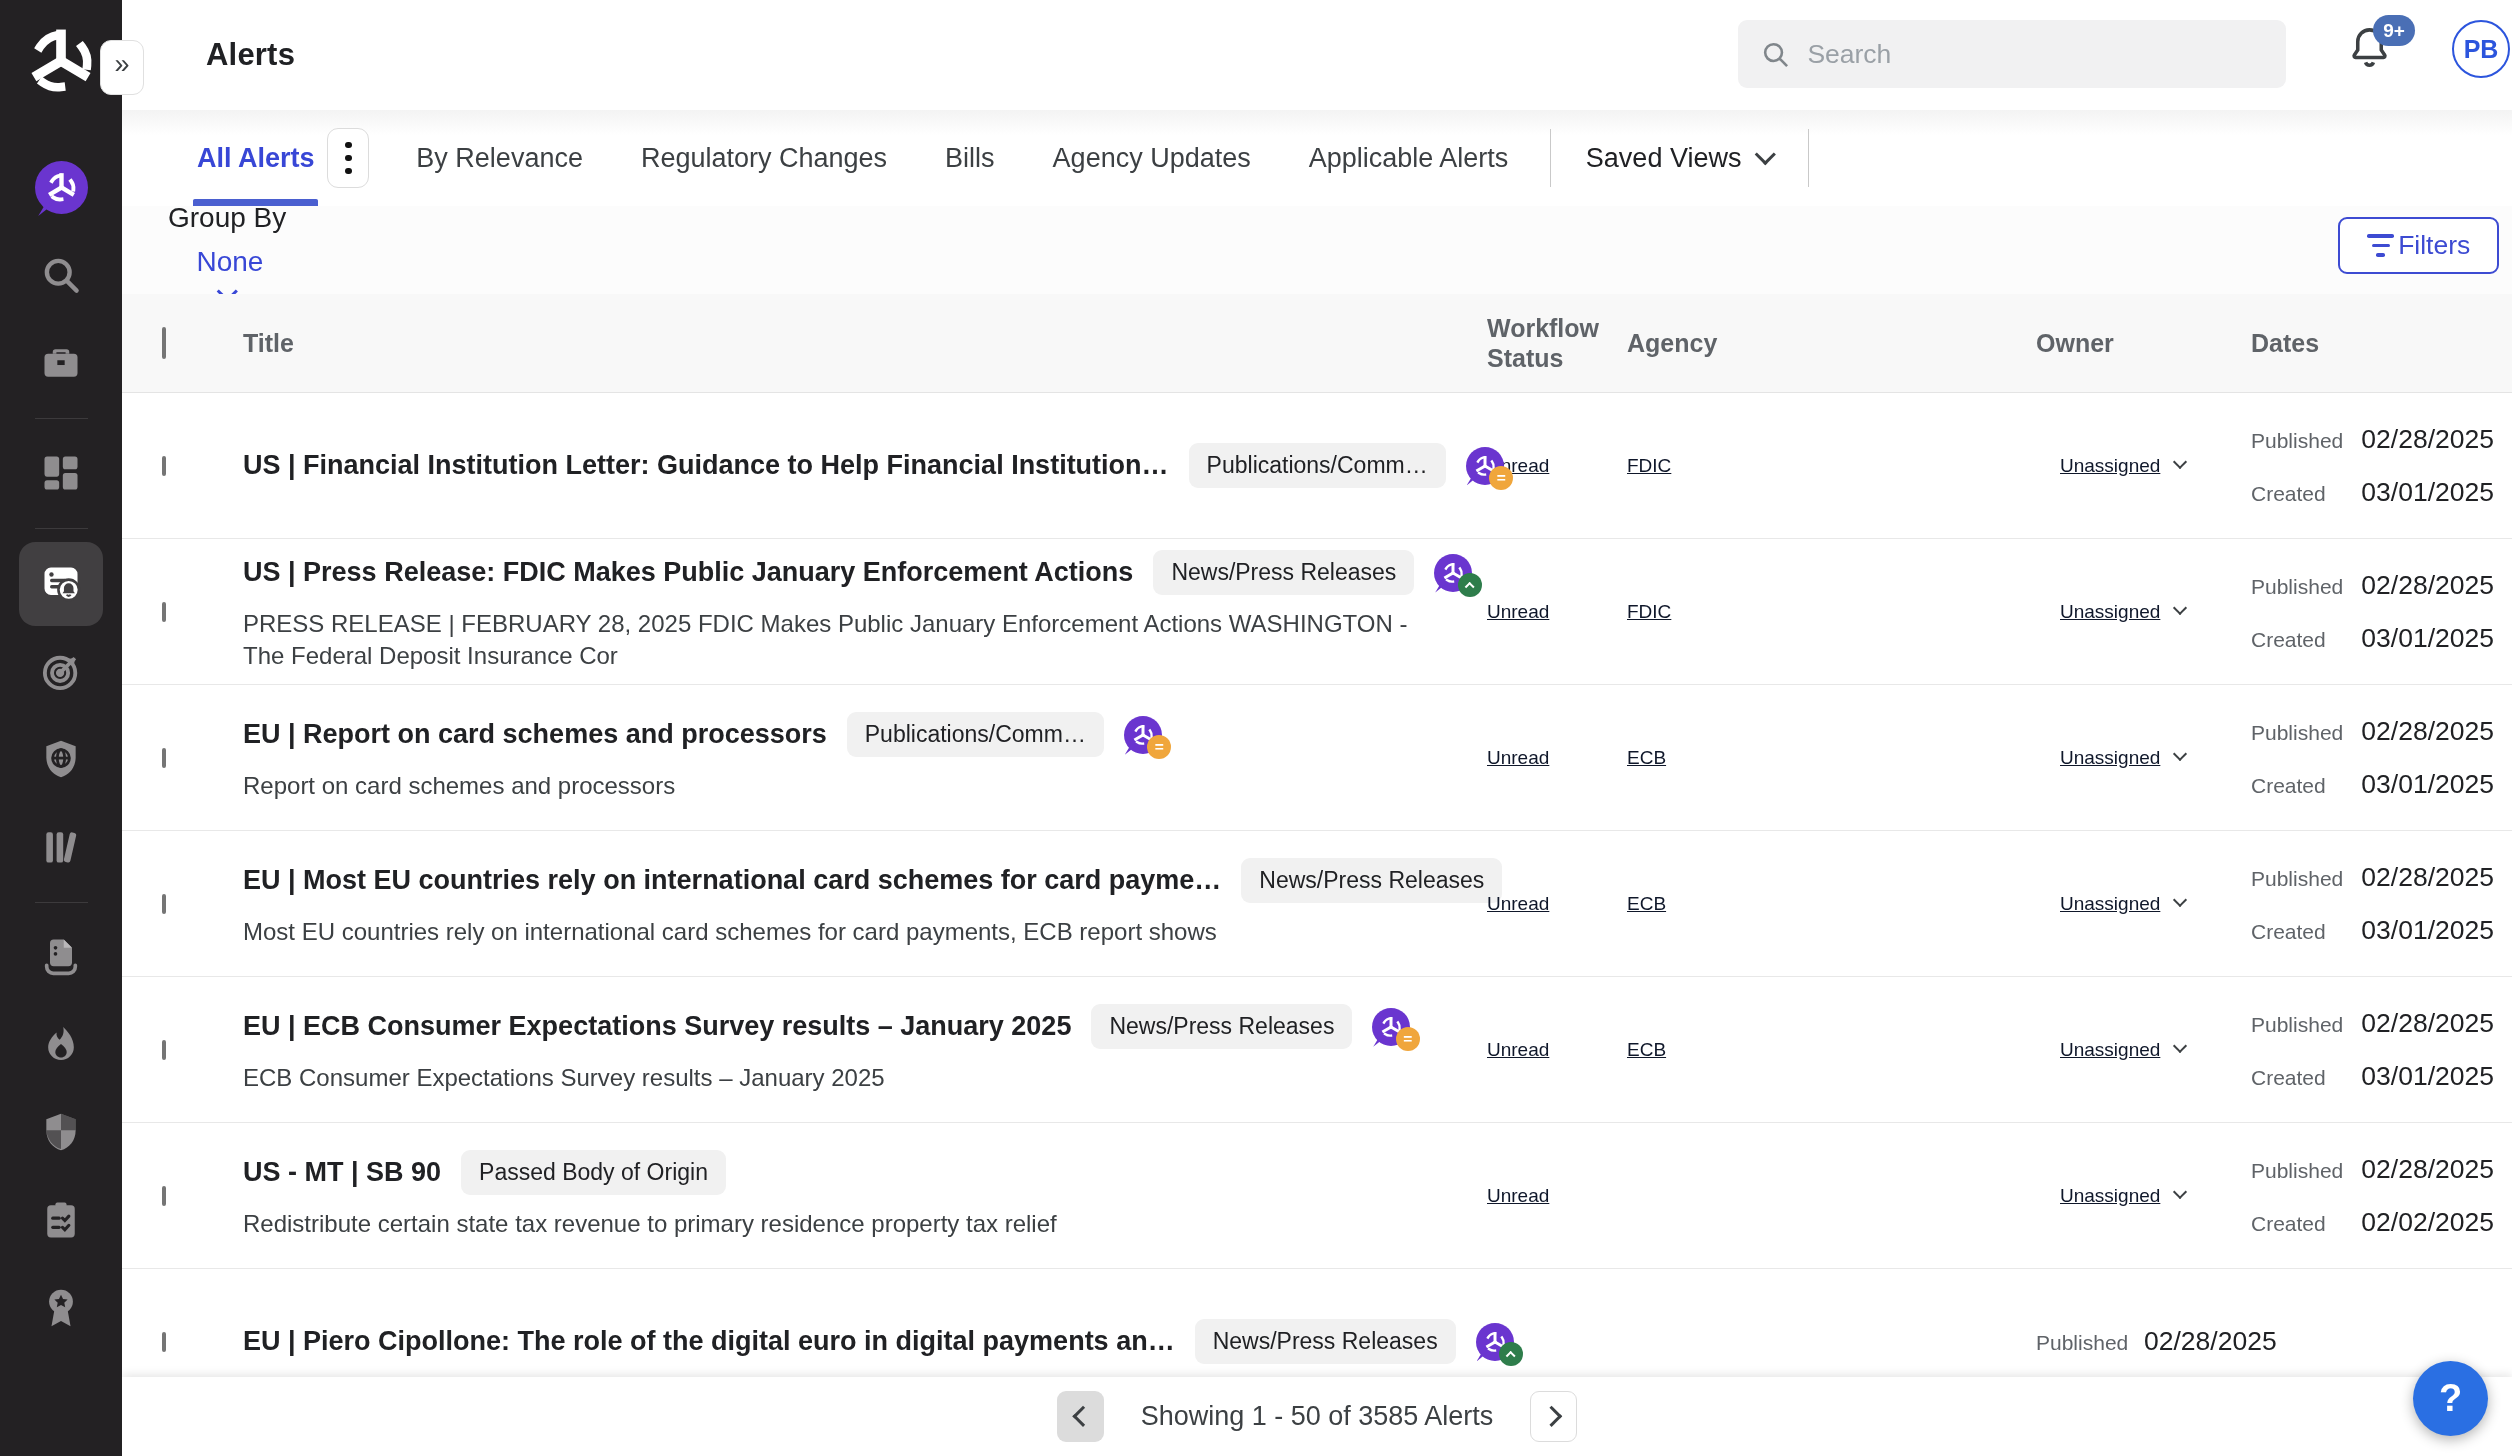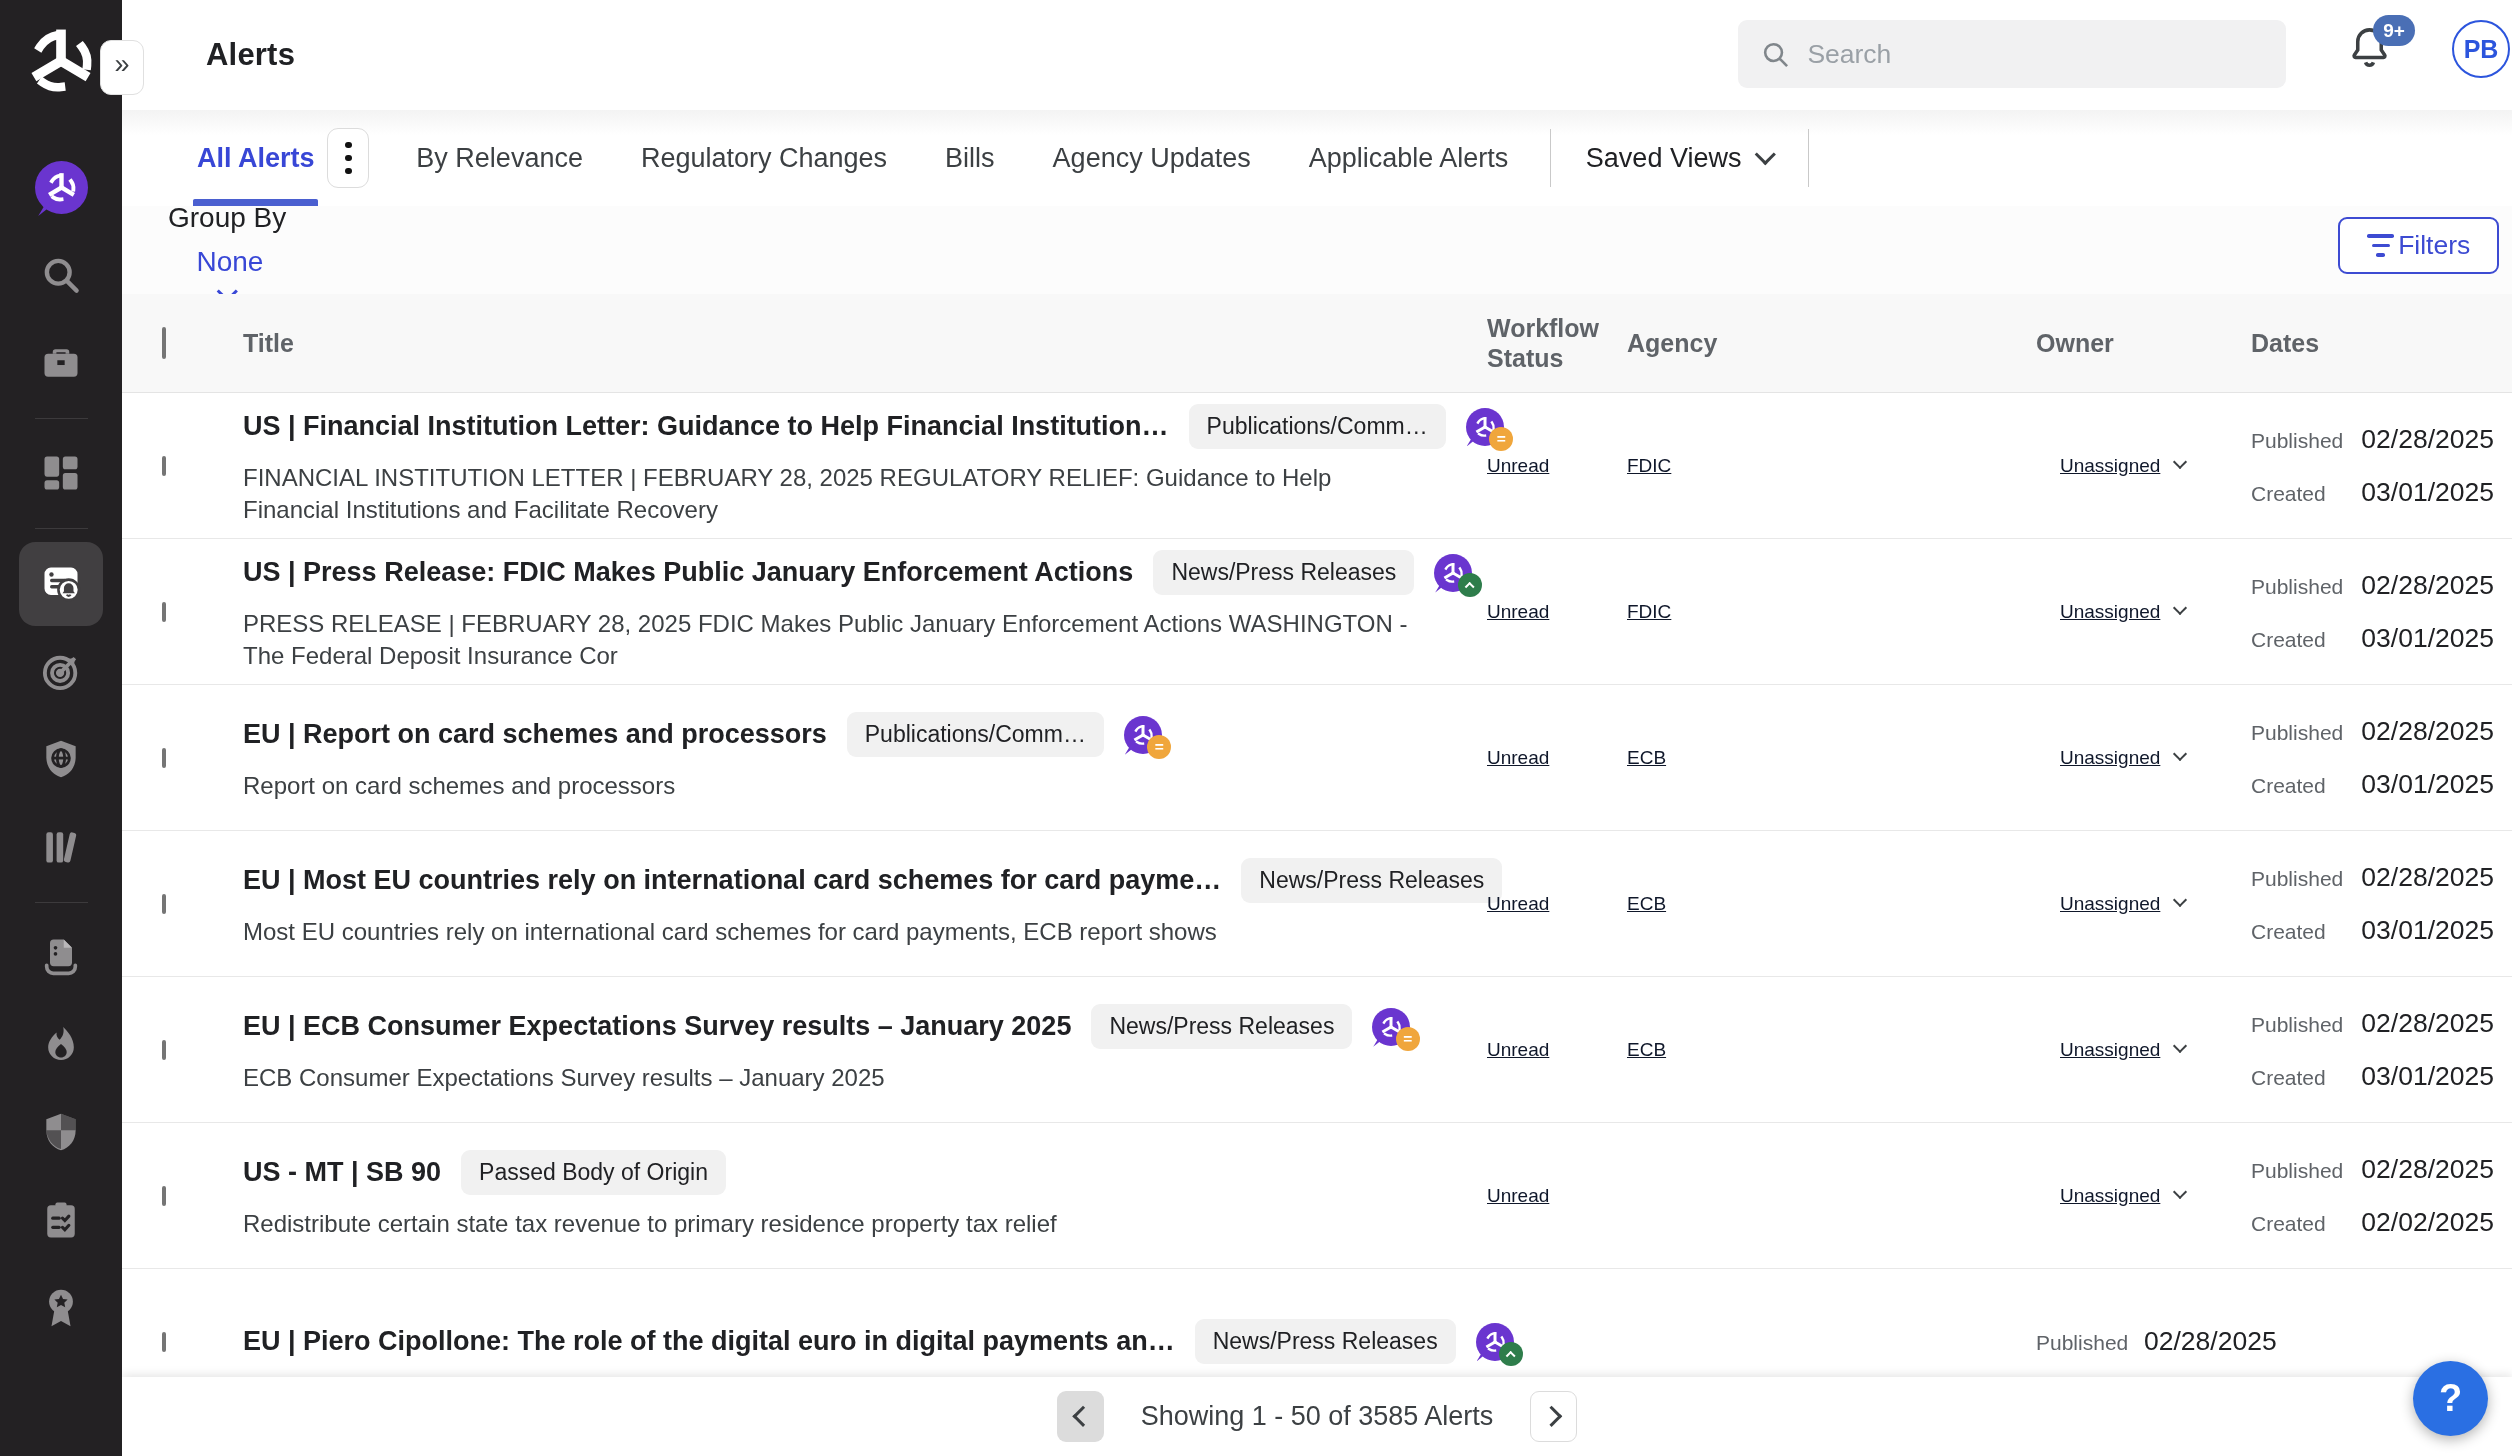--- a/index.html
+++ b/index.html
@@ -372,21 +372,20 @@
                   <line x1="12" y1="12" x2="4.7" y2="16.3"></line>
             <line x1="12" y1="12" x2="19.3" y2="16.3"></line>
             <path d="M5 7.5 A 8.6 8.6 0 0 1 12 3.4" stroke-width="2.4"></path>
             <path d="M19 7.5 A 8.6 8.6 0 0 1 20.6 14" stroke-width="2.4"></path>
             <path d="M6 19 A 8.6 8.6 0 0 0 12 20.6" stroke-width="2.4"></path>
           </svg>
               </span>
           <span class="ai-sub equals">=</span>
         </span>
       </div>
-      <div class="row-sub">FINANCIAL INSTITUTION LETTER | FEBRUARY 28, 2025 REGULATORY RELIEF: Guidance to Help Financial Institutions and Facilitate Recovery</div>
     </div>
     <div class="cell">Unread</div>
     <div class="cell">FDIC</div>
     <div class="cell owner-cell">
       <span>Unassigned</span>
       <span class="chev small"></span>
     </div>
     <div class="dates-cell">
       <span class="date-label">Published</span>
       <span class="date-value">02/28/2025</span>

